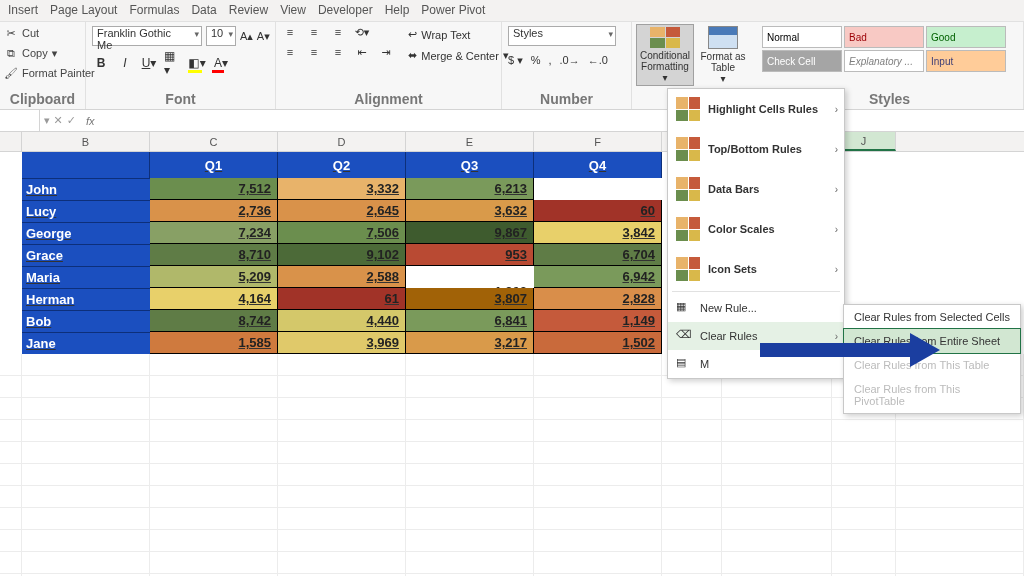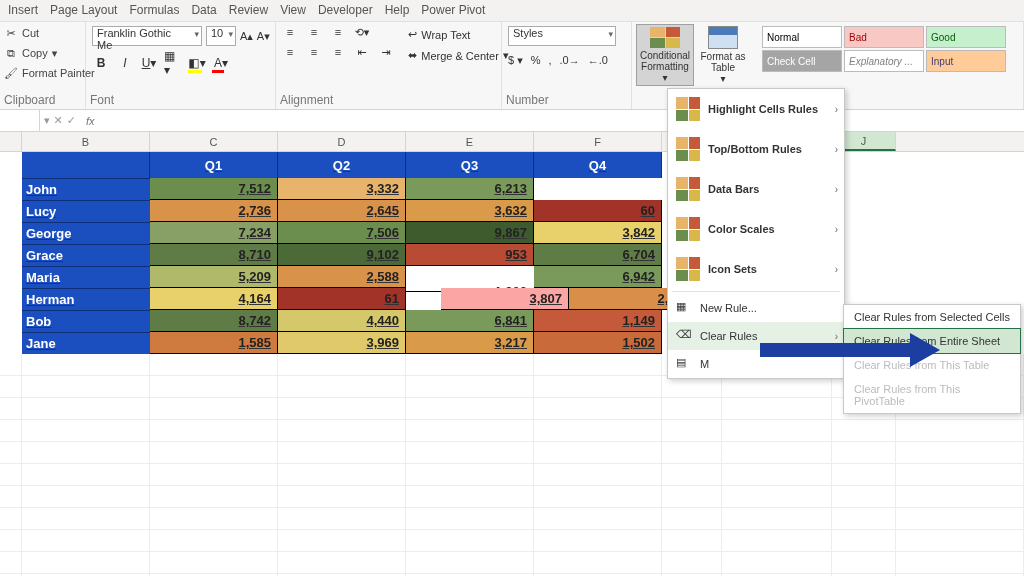--- a/index.html
+++ b/index.html
@@ -6,21 +6,21 @@
 body { background: #fff; width: 1024px; height: 576px; overflow: hidden; position: relative; font-size: 11px; color: #333; }
 
 
 .tabs { display: flex; gap: 12px; padding: 3px 0 4px 8px; background: #f3f2f1; border-bottom: 1px solid #e1e1e1; font-size: 12px; color: #555; }
 .tabs span { cursor: pointer; }
 
 
 .ribbon { display: flex; background: #f7f7f7; border-bottom: 1px solid #d4d4d4; height: 88px; }
 .ribgroup { display: flex; flex-direction: column; border-right: 1px solid #e1e1e1; padding: 2px 4px 0 4px; }
 .ribgroup-body { flex: 1; display: flex; align-items: flex-start; }
-.ribgroup-label { text-align: left; font-size: 12px; color: #777; padding: 2px 0; }
+.ribgroup-label { text-align: center; font-size: 14px; color: #777; padding: 2px 0; font-weight: bold; }
 
 
 .clipitem { display: flex; align-items: center; gap: 4px; font-size: 11px; color: #444; padding: 2px 0; white-space: nowrap; }
 .clipcol { display: flex; flex-direction: column; gap: 2px; }
 .miniicon { width: 14px; height: 14px; display: inline-flex; align-items: center; justify-content: center; }
 
 
 .fontrow { display: flex; align-items: center; gap: 4px; }
 .selbox { border: 1px solid #ababab; background: #fff; font-size: 11px; height: 20px; padding: 0 14px 0 4px; position: relative; }
 .selbox::after { content: "▾"; position: absolute; right: 2px; top: 2px; font-size: 9px; color: #666; }
@@ -294,21 +294,21 @@
           <div class="nm">Maria</div>
           <div class="v" style="background: rgb(176, 184, 106);">5,209</div>
           <div class="v" style="background: rgb(217, 146, 74);">2,588</div>
           <div class="v" style="background: #f9a8d4; margin-top: 25px;">1,802</div>
           <div class="v" style="background: rgb(122, 154, 91);">6,942</div>
         </div>
         <div class="r">
           <div class="nm">Herman</div>
           <div class="v" style="background: rgb(232, 208, 106);">4,164</div>
           <div class="v" style="background: rgb(161, 51, 40);">61</div>
-          <div class="v" style="background: #fca5a5; margin-left: 35px;">3,807</div>
+          <div class="v" style="background: #a16207;">3,807</div>
           <div class="v" style="background: rgb(217, 142, 74);">2,828</div>
         </div>
         <div class="r">
           <div class="nm">Bob</div>
           <div class="v" style="background: rgb(95, 124, 70);">8,742</div>
           <div class="v" style="background: rgb(212, 200, 106);">4,440</div>
           <div class="v" style="background: rgb(122, 154, 91);">6,841</div>
           <div class="v" style="background: rgb(197, 90, 59);">1,149</div>
         </div>
         <div class="r">

